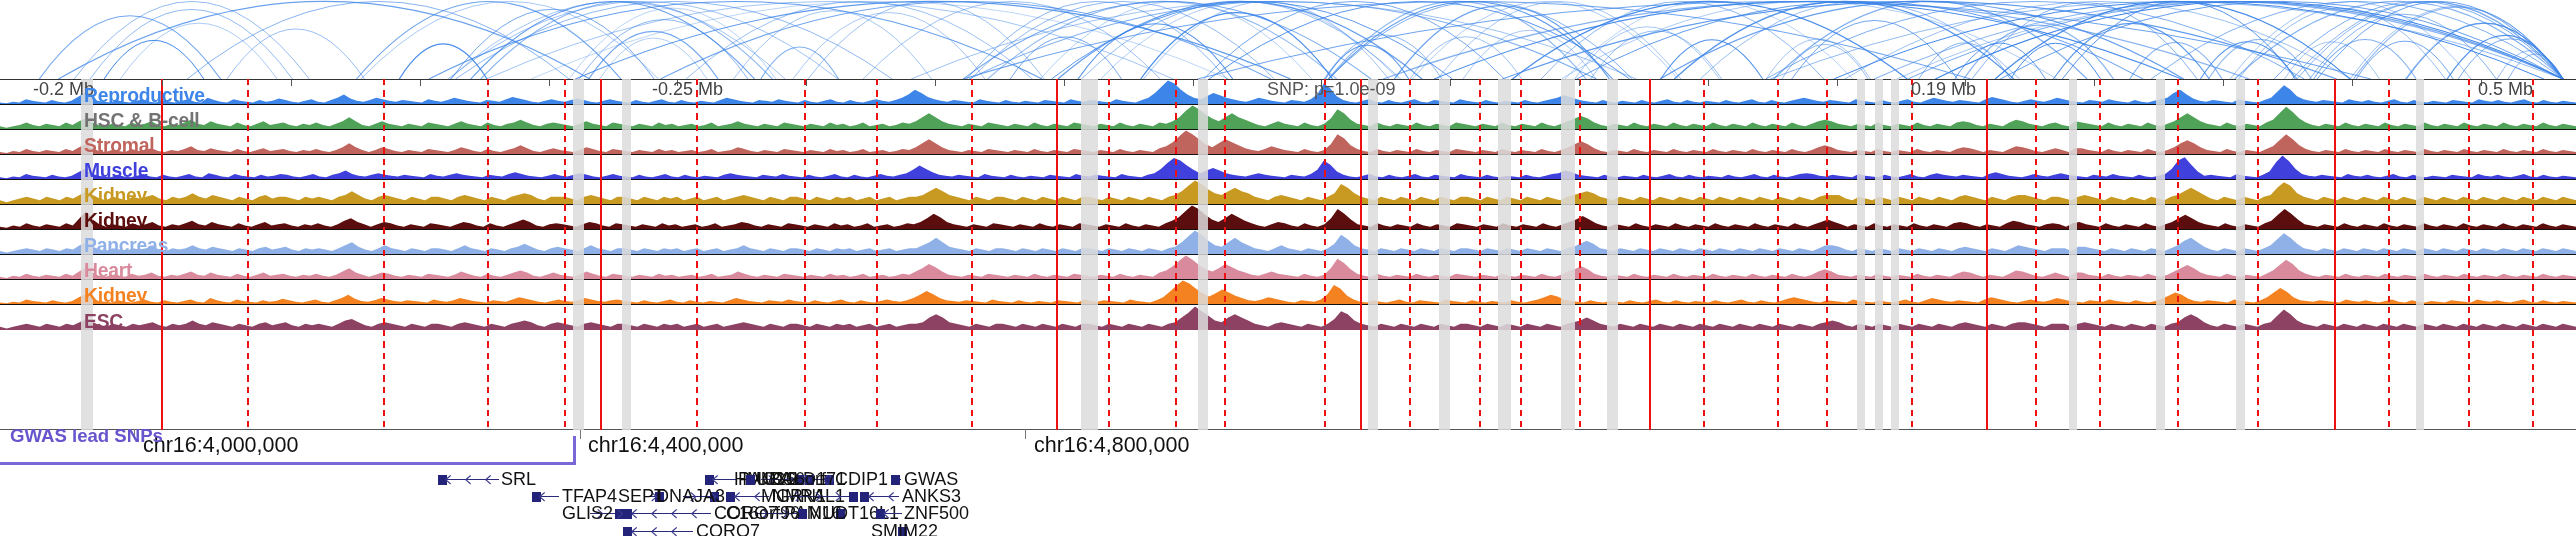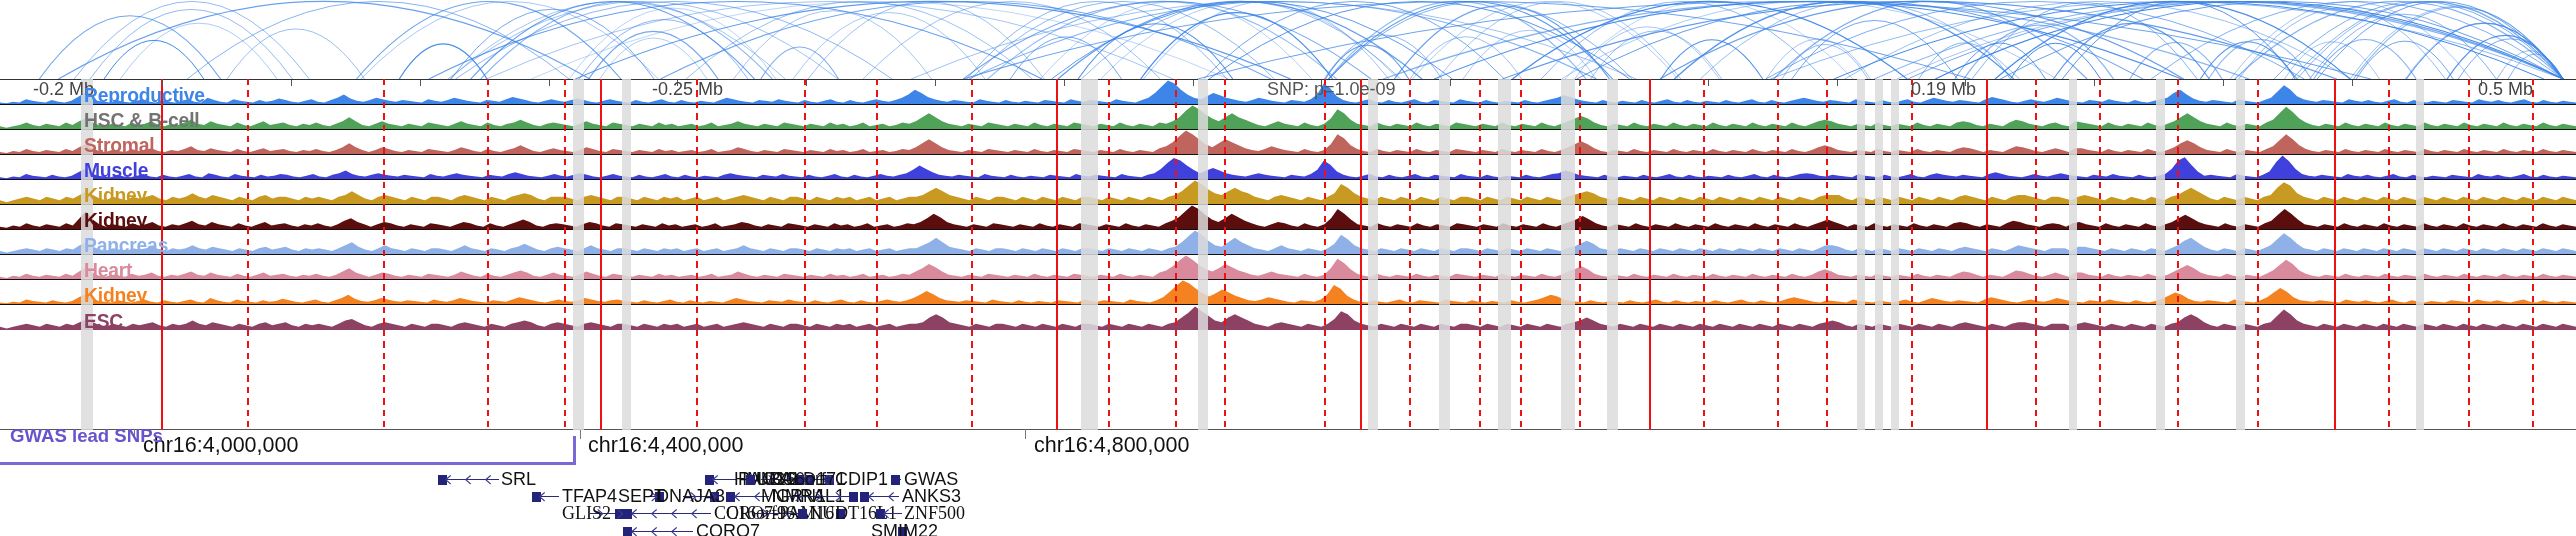--- a/index.html
+++ b/index.html
@@ -432,21 +432,21 @@
         <div class="gbody" style="left: 860px; width: 39px;"></div>
         <div class="gexon" style="left: 860px; width: 8.6px;"></div>
         <div class="garrowL" style="left: 868px;"><svg width="6.4" height="11.4" viewBox="0 0 9 16">
             <path d="M8,2 L1,8 L8,14" fill="none" stroke="#3b3b8f" stroke-width="1.6"></path>
           </svg></div>
         <div class="garrowL" style="left: 888px;"><svg width="6.4" height="11.4" viewBox="0 0 9 16">
             <path d="M8,2 L1,8 L8,14" fill="none" stroke="#3b3b8f" stroke-width="1.6"></path>
           </svg></div>
         <div class="gname" style="left: 902px;">ANKS3</div>
       </div>
-      <div class="generow" style="top: 34px; font-family: Liberation Serif, serif;">
+      <div class="generow" style="top: 34px;">
         <div class="gbody" style="left: 590px; width: 33px;"></div>
         <div class="gexon" style="left: 615px; width: 8.6px;"></div>
         <div class="garrowR" style="left: 597px;"><svg width="6.4" height="11.4" viewBox="0 0 9 16">
             <path d="M1,2 L8,8 L1,14" fill="none" stroke="#3b3b8f" stroke-width="1.6"></path>
           </svg></div>
         <div class="garrowR" style="left: 617px;"><svg width="6.4" height="11.4" viewBox="0 0 9 16">
             <path d="M1,2 L8,8 L1,14" fill="none" stroke="#3b3b8f" stroke-width="1.6"></path>
           </svg></div>
         <div class="gname" style="left: 562px; text-align: right;">GLIS2</div>
         <div class="gbody" style="left: 623px; width: 88px;"></div>

